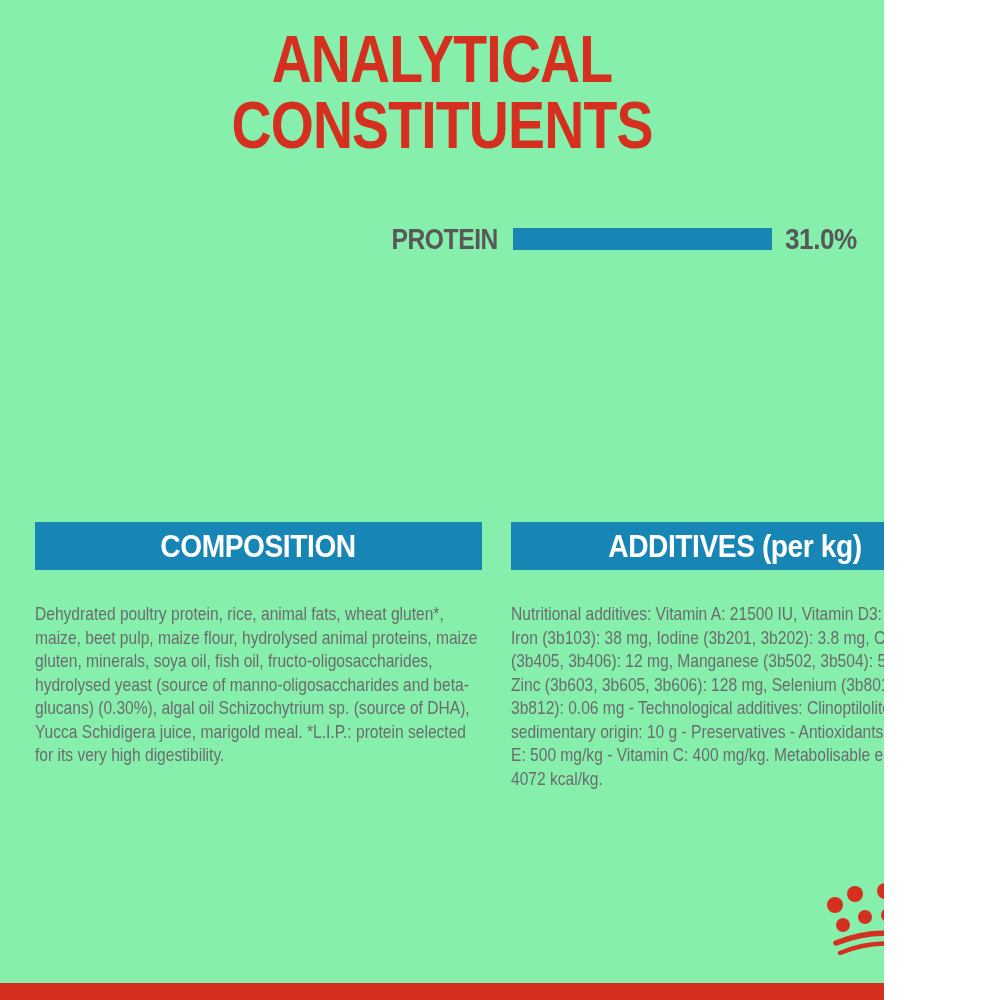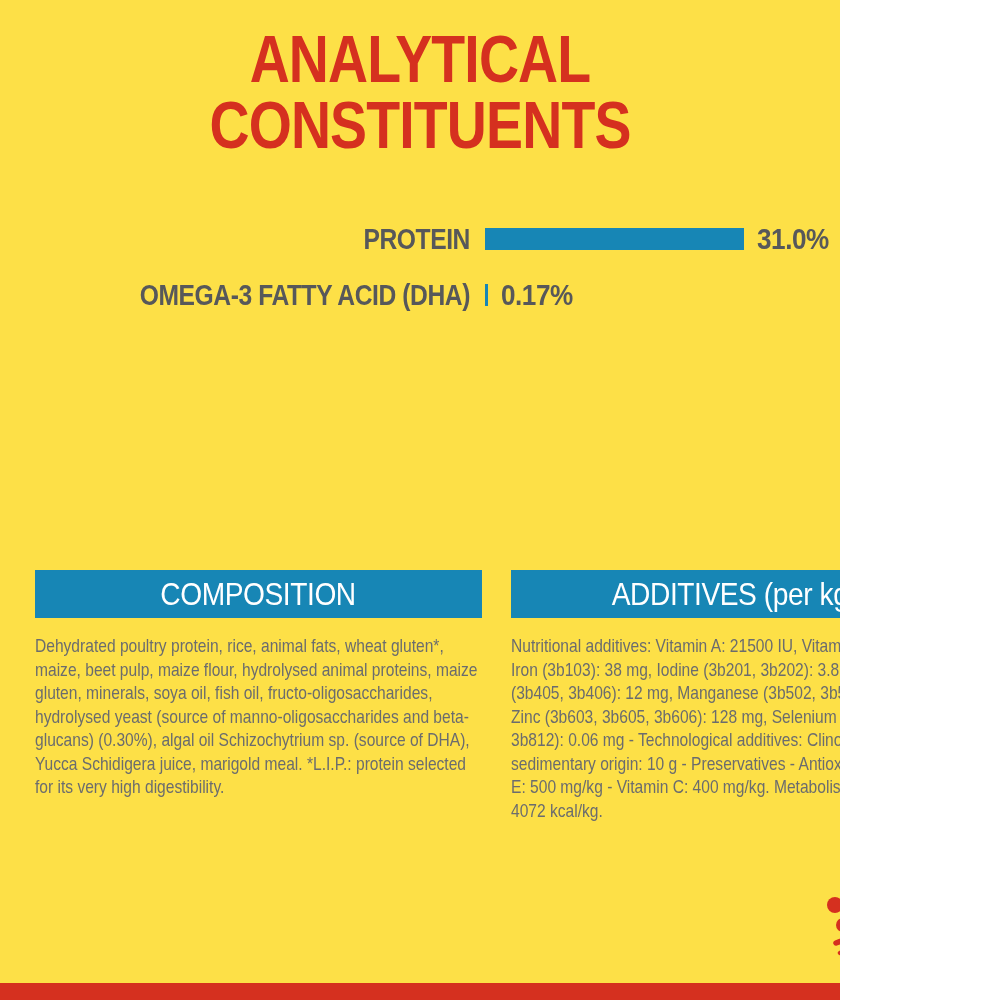--- a/index.html
+++ b/index.html
@@ -1,48 +1,48 @@
 <!DOCTYPE html>
 <html><head>
 <meta charset="utf-8">
 <style>
   html,body { margin:0; padding:0; background:#ffffff; }
   .page {
-    position:relative; width:840px; height:1000px; background:#fde047;
-    font-family:"Liberation Sans", sans-serif; overflow:hidden;
+    position:relative; width:840px; height:1000px; background:#86efac;
+    font-family:"Liberation Sans", sans-serif; overflow:hidden;padding-left:44px;
   }
   
   .title {
     position:absolute; top:26px; left:0; width:100%;
     text-align:center; font-weight:bold; font-size:66px; line-height:66px;
     letter-spacing:-1px; transform:scaleX(0.84); transform-origin:50% 0;
   }
   
-  .chart { position:absolute; top:228px; left:28px; width:920px; }
+  .chart { position:absolute; top:228px; left:56px; width:920px; }
   .chart-row { display:flex; align-items:center; height:22px; margin-bottom:34px; }
   .chart-label {
     display:inline-block; width:442px; text-align:right;
     font-weight:bold; font-size:29px; letter-spacing:-0.5px;
     transform:scaleX(0.85); transform-origin:100% 50%; white-space:nowrap;
   }
   .chart-bar { height:22px; margin-left:15px; flex:none; }
   .chart-value {
     display:inline-block; margin-left:13px;
     font-weight:bold; font-size:29px; letter-spacing:-0.5px;
     transform:scaleX(0.9); transform-origin:0 50%; white-space:nowrap;
   }
   
   .sections { position:absolute; top:522px; left:35px; width:922px; display:flex; gap:29px; }
   .section { width:447px; }
   .section-header {
     height:48px; display:flex; align-items:center; justify-content:center;
-    color:#ffffff; font-weight:normal; font-size:32px; letter-spacing:-0.5px;margin-top:48px;
+    color:#ffffff; font-weight:bold; font-size:32px; letter-spacing:-0.5px;
   }
   .section-header-label { transform:scaleX(0.88); transform-origin:50% 50%; white-space:nowrap; }
-  .section-body { margin-top:16px; overflow:visible; }
+  .section-body { margin-top:32px; overflow:visible; }
   .section-body-text {
     width:545px; transform:scaleX(0.82); transform-origin:0 0;
     font-size:19px; line-height:23.5px; letter-spacing:0;
   }
   
   .crown-logo { position:absolute; left:826px; top:878px; width:126px; height:80px; }
   .bottom-bar { position:absolute; left:0; top:983px; width:1000px; height:17px; }
 </style>
 </head>
 <body>
@@ -52,25 +52,20 @@
   <div class="title" style="color: rgb(213, 48, 31);">
     <div>ANALYTICAL</div>
     <div>CONSTITUENTS</div>
   </div>
 
   <div class="chart">
       <div class="chart-row">
         <span class="chart-label" style="color: rgb(87, 88, 90);">PROTEIN</span>
         <div class="chart-bar" style="background: rgb(23, 134, 181); width: 258.85px;"></div>
         <span class="chart-value" style="color: rgb(87, 88, 90);">31.0%</span>
-      </div>
-      <div class="chart-row">
-        <span class="chart-label" style="color: rgb(87, 88, 90);">OMEGA-3 FATTY ACID (DHA)</span>
-        <div class="chart-bar" style="background: rgb(23, 134, 181); width: 3px;"></div>
-        <span class="chart-value" style="color: rgb(87, 88, 90);">0.17%</span>
       </div>
     </div>
 
   <div class="sections">
     <div class="section">
       <div class="section-header" style="background: rgb(23, 134, 181);">
         <span class="section-header-label">COMPOSITION</span>
       </div>
       <div class="section-body">
         <div class="section-body-text" style="color: rgb(107, 108, 110);">Dehydrated poultry protein, rice, animal fats, wheat gluten*, maize, beet pulp, maize flour, hydrolysed animal proteins, maize gluten, minerals, soya oil, fish oil, fructo-oligosaccharides, hydrolysed yeast (source of manno-oligosaccharides and beta-glucans) (0.30%), algal oil Schizochytrium sp. (source of DHA), Yucca Schidigera juice, marigold meal. *L.I.P.: protein selected for its very high digestibility.</div>

